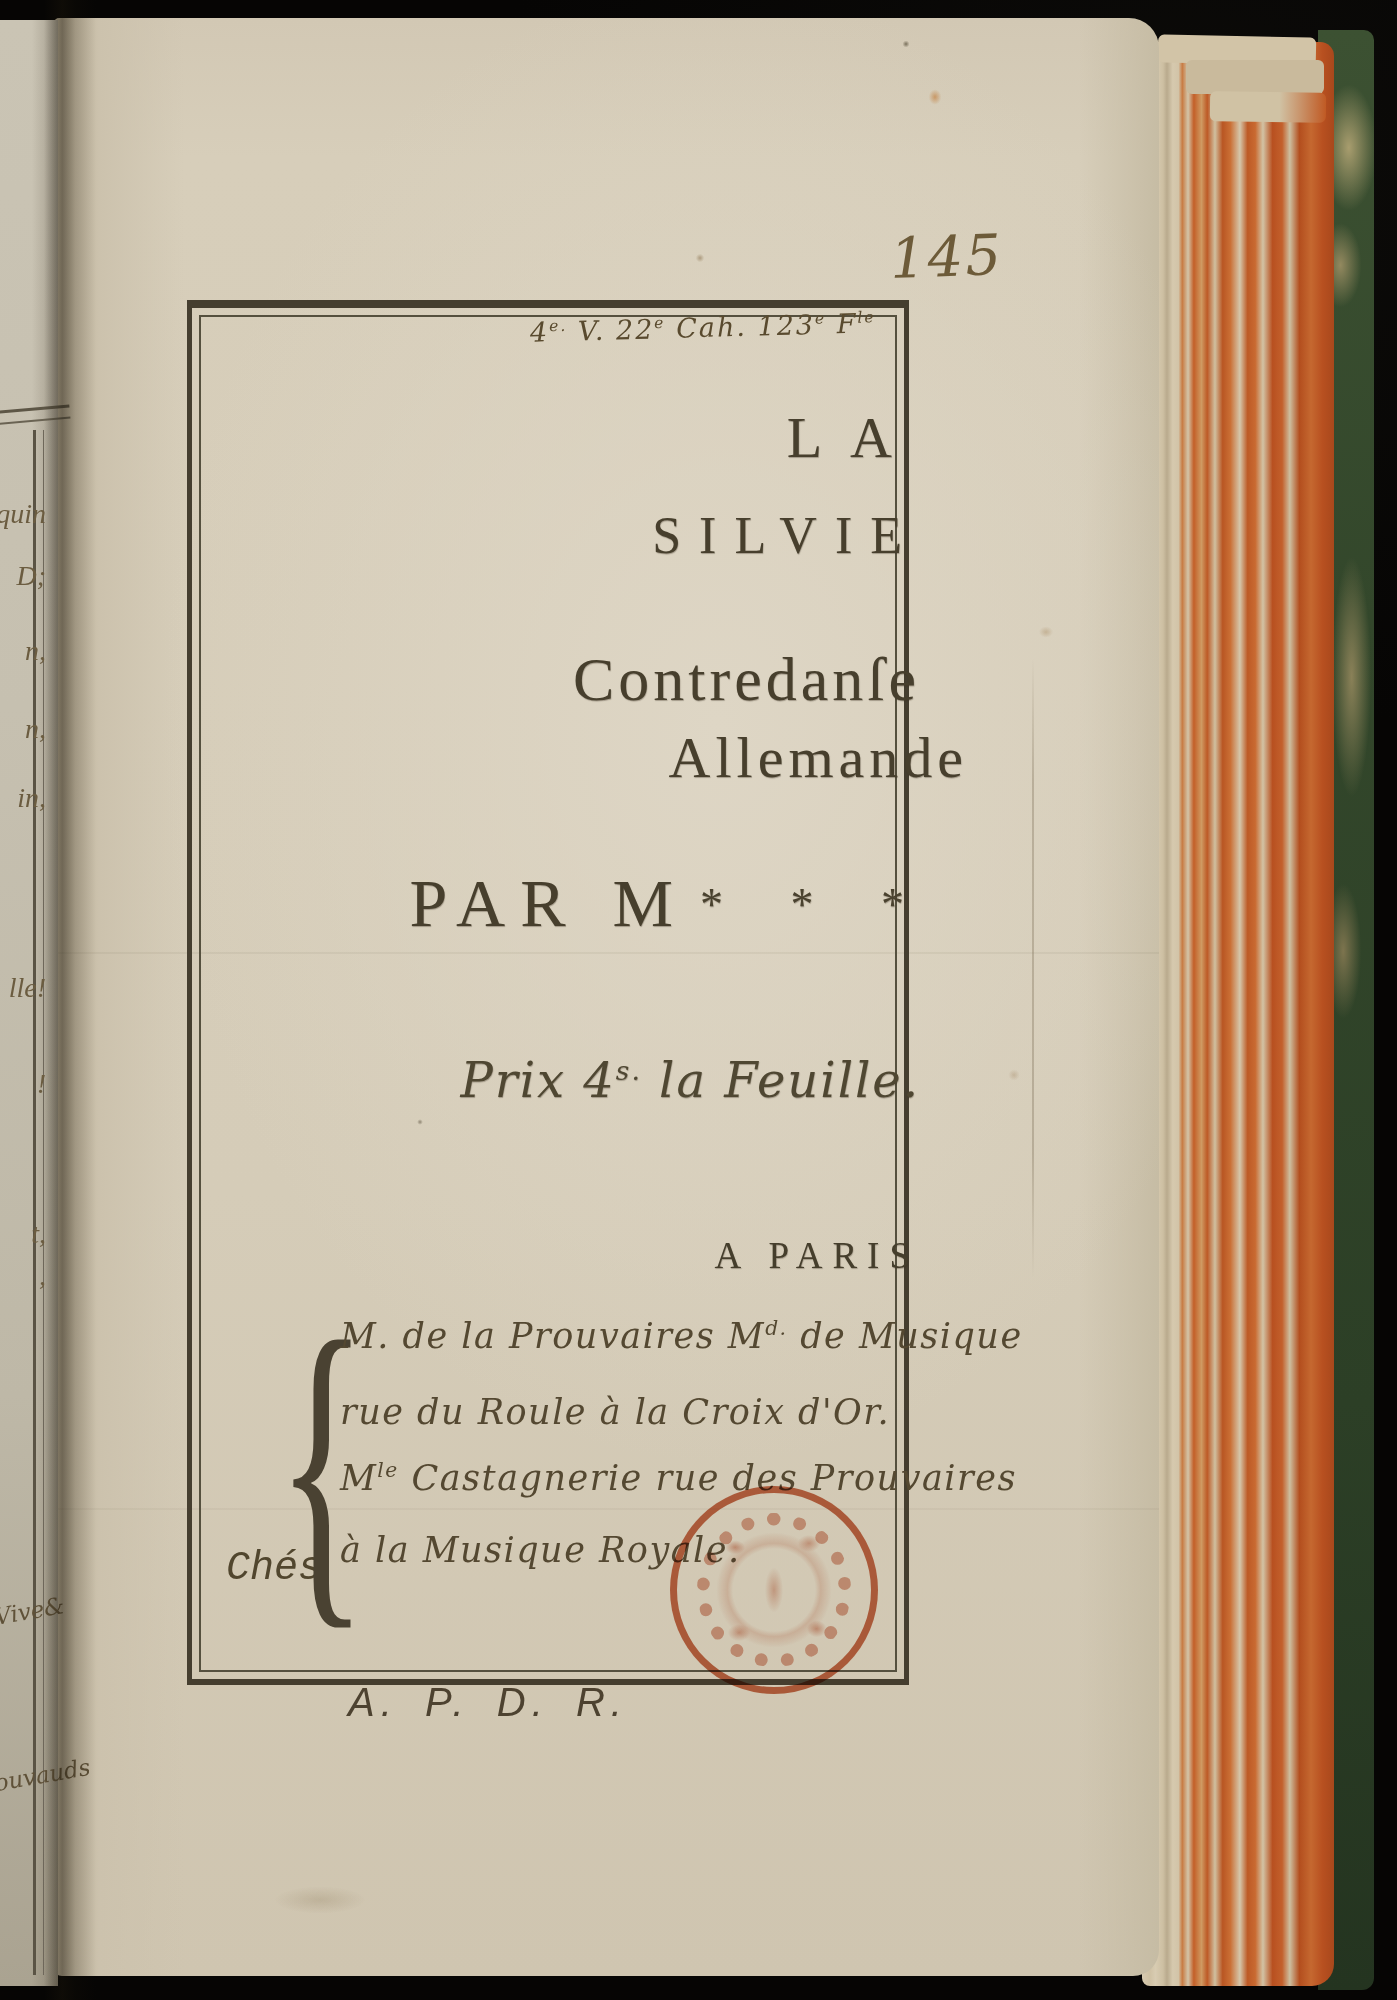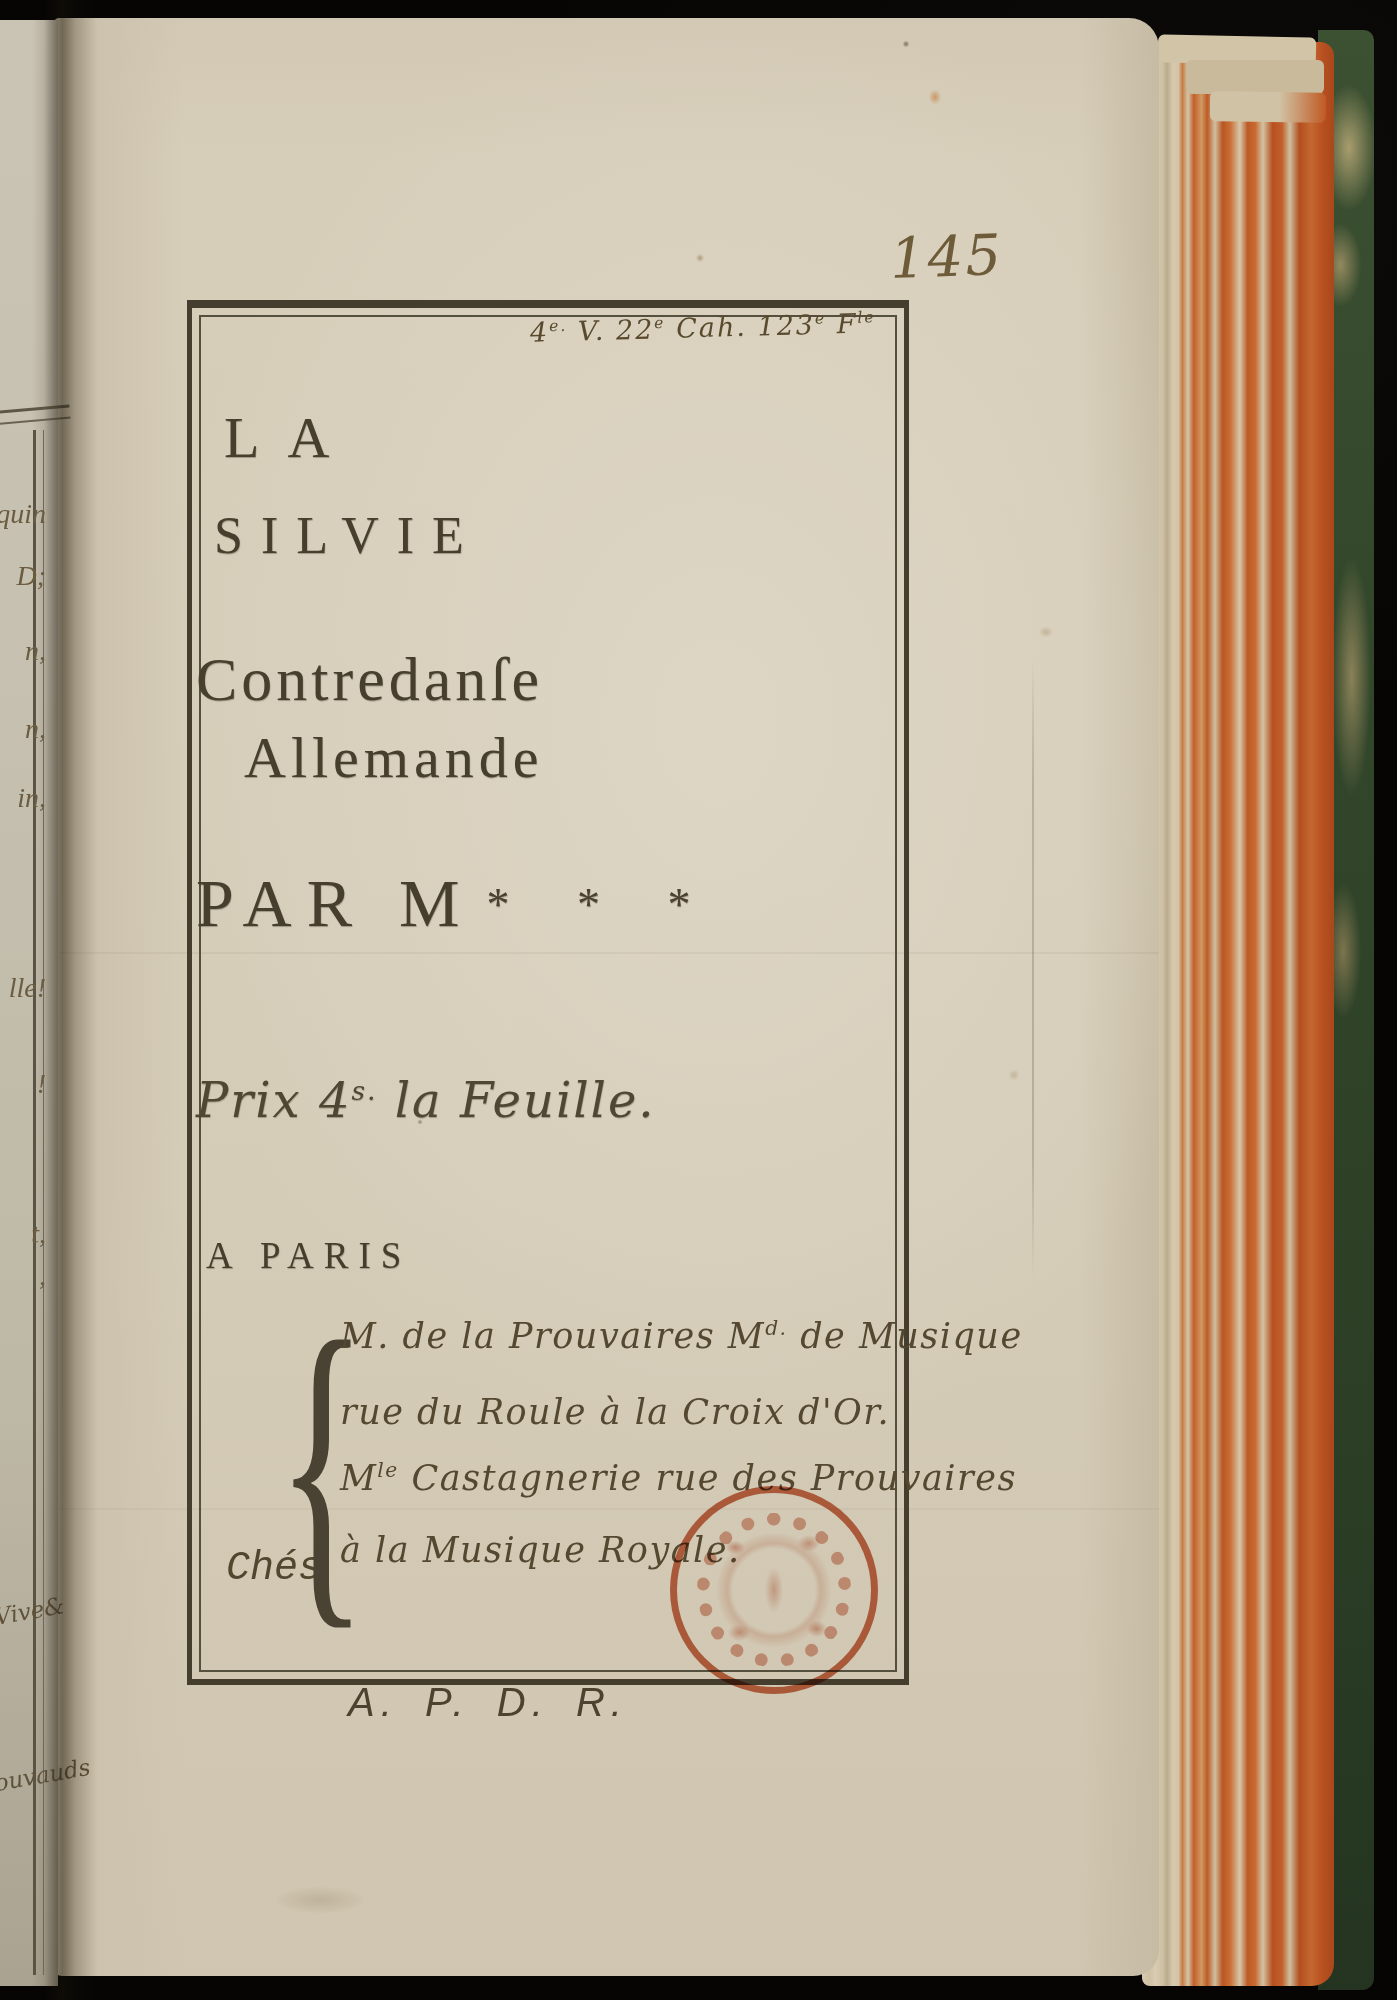--- a/index.html
+++ b/index.html
@@ -83,29 +83,29 @@
     position:absolute;left:133px;top:282px;width:722px;height:1385px;box-sizing:border-box;
     border:solid #453e2f;border-width:8px 5px 6px 5px;
   }
   .frame-inner{position:absolute;inset:7px;border:2px solid #55503e;pointer-events:none;}
   .annotation{
     position:absolute;top:4px;right:28px;z-index:2;white-space:nowrap;
     font-style:italic;font-family:"DejaVu Serif",serif;font-size:27px;color:#594a2e;
     transform:rotate(-1.6deg);letter-spacing:2px;
   }
   .annotation sup{font-size:58%;}
-  .tline{position:absolute;left:4px;width:100%;text-align:left;white-space:nowrap;color:#473f2d;
+  .tline{position:absolute;left:16px;width:100%;text-align:right;white-space:nowrap;color:#473f2d;
     text-shadow:.5px .5px .9px rgba(60,50,35,.35);}
   .t-la{top:96px;font-size:58px;letter-spacing:28px;padding-left:28px;box-sizing:border-box;}
   .t-silvie{top:198px;font-size:52px;letter-spacing:18px;padding-left:18px;box-sizing:border-box;}
   .t-contre{top:336px;font-size:62px;letter-spacing:4px;}
   .t-alle{top:416px;font-size:58px;letter-spacing:5px;padding-left:48px;}
   .t-par{top:556px;font-size:68px;letter-spacing:15px;}
   .t-par .stars{font-size:46px;letter-spacing:28px;position:relative;top:-6px;left:12px;color:#4a422f;}
-  .t-price{top:744px;font-size:48px;font-style:italic;font-family:"DejaVu Serif",serif;color:#4f4732;letter-spacing:2px;margin-top:20px;}
+  .t-price{top:744px;font-size:48px;font-style:italic;font-family:"DejaVu Serif",serif;color:#4f4732;letter-spacing:2px;}
   .t-price sup{font-size:55%;}
   .t-city{top:926px;font-size:37px;letter-spacing:10px;padding-left:10px;box-sizing:border-box;color:#453e2c;}
   
   .imprint{position:absolute;left:0;top:992px;width:722px;height:360px;}
   .chez{position:absolute;left:34px;top:246px;font-size:40px;font-style:italic;font-family:Liberation Mono, monospace;color:#51462e;}
   .brace{position:absolute;left:84px;top:-26px;font-size:348px;line-height:380px;color:#4a4232;
     transform:scaleX(.55);transform-origin:left center;font-weight:300;}
   .seller{position:absolute;left:148px;white-space:nowrap;font-style:italic;font-family:"DejaVu Serif",serif;
     font-size:35px;color:#544831;letter-spacing:1.5px;}
   .seller sup{font-size:58%;}

